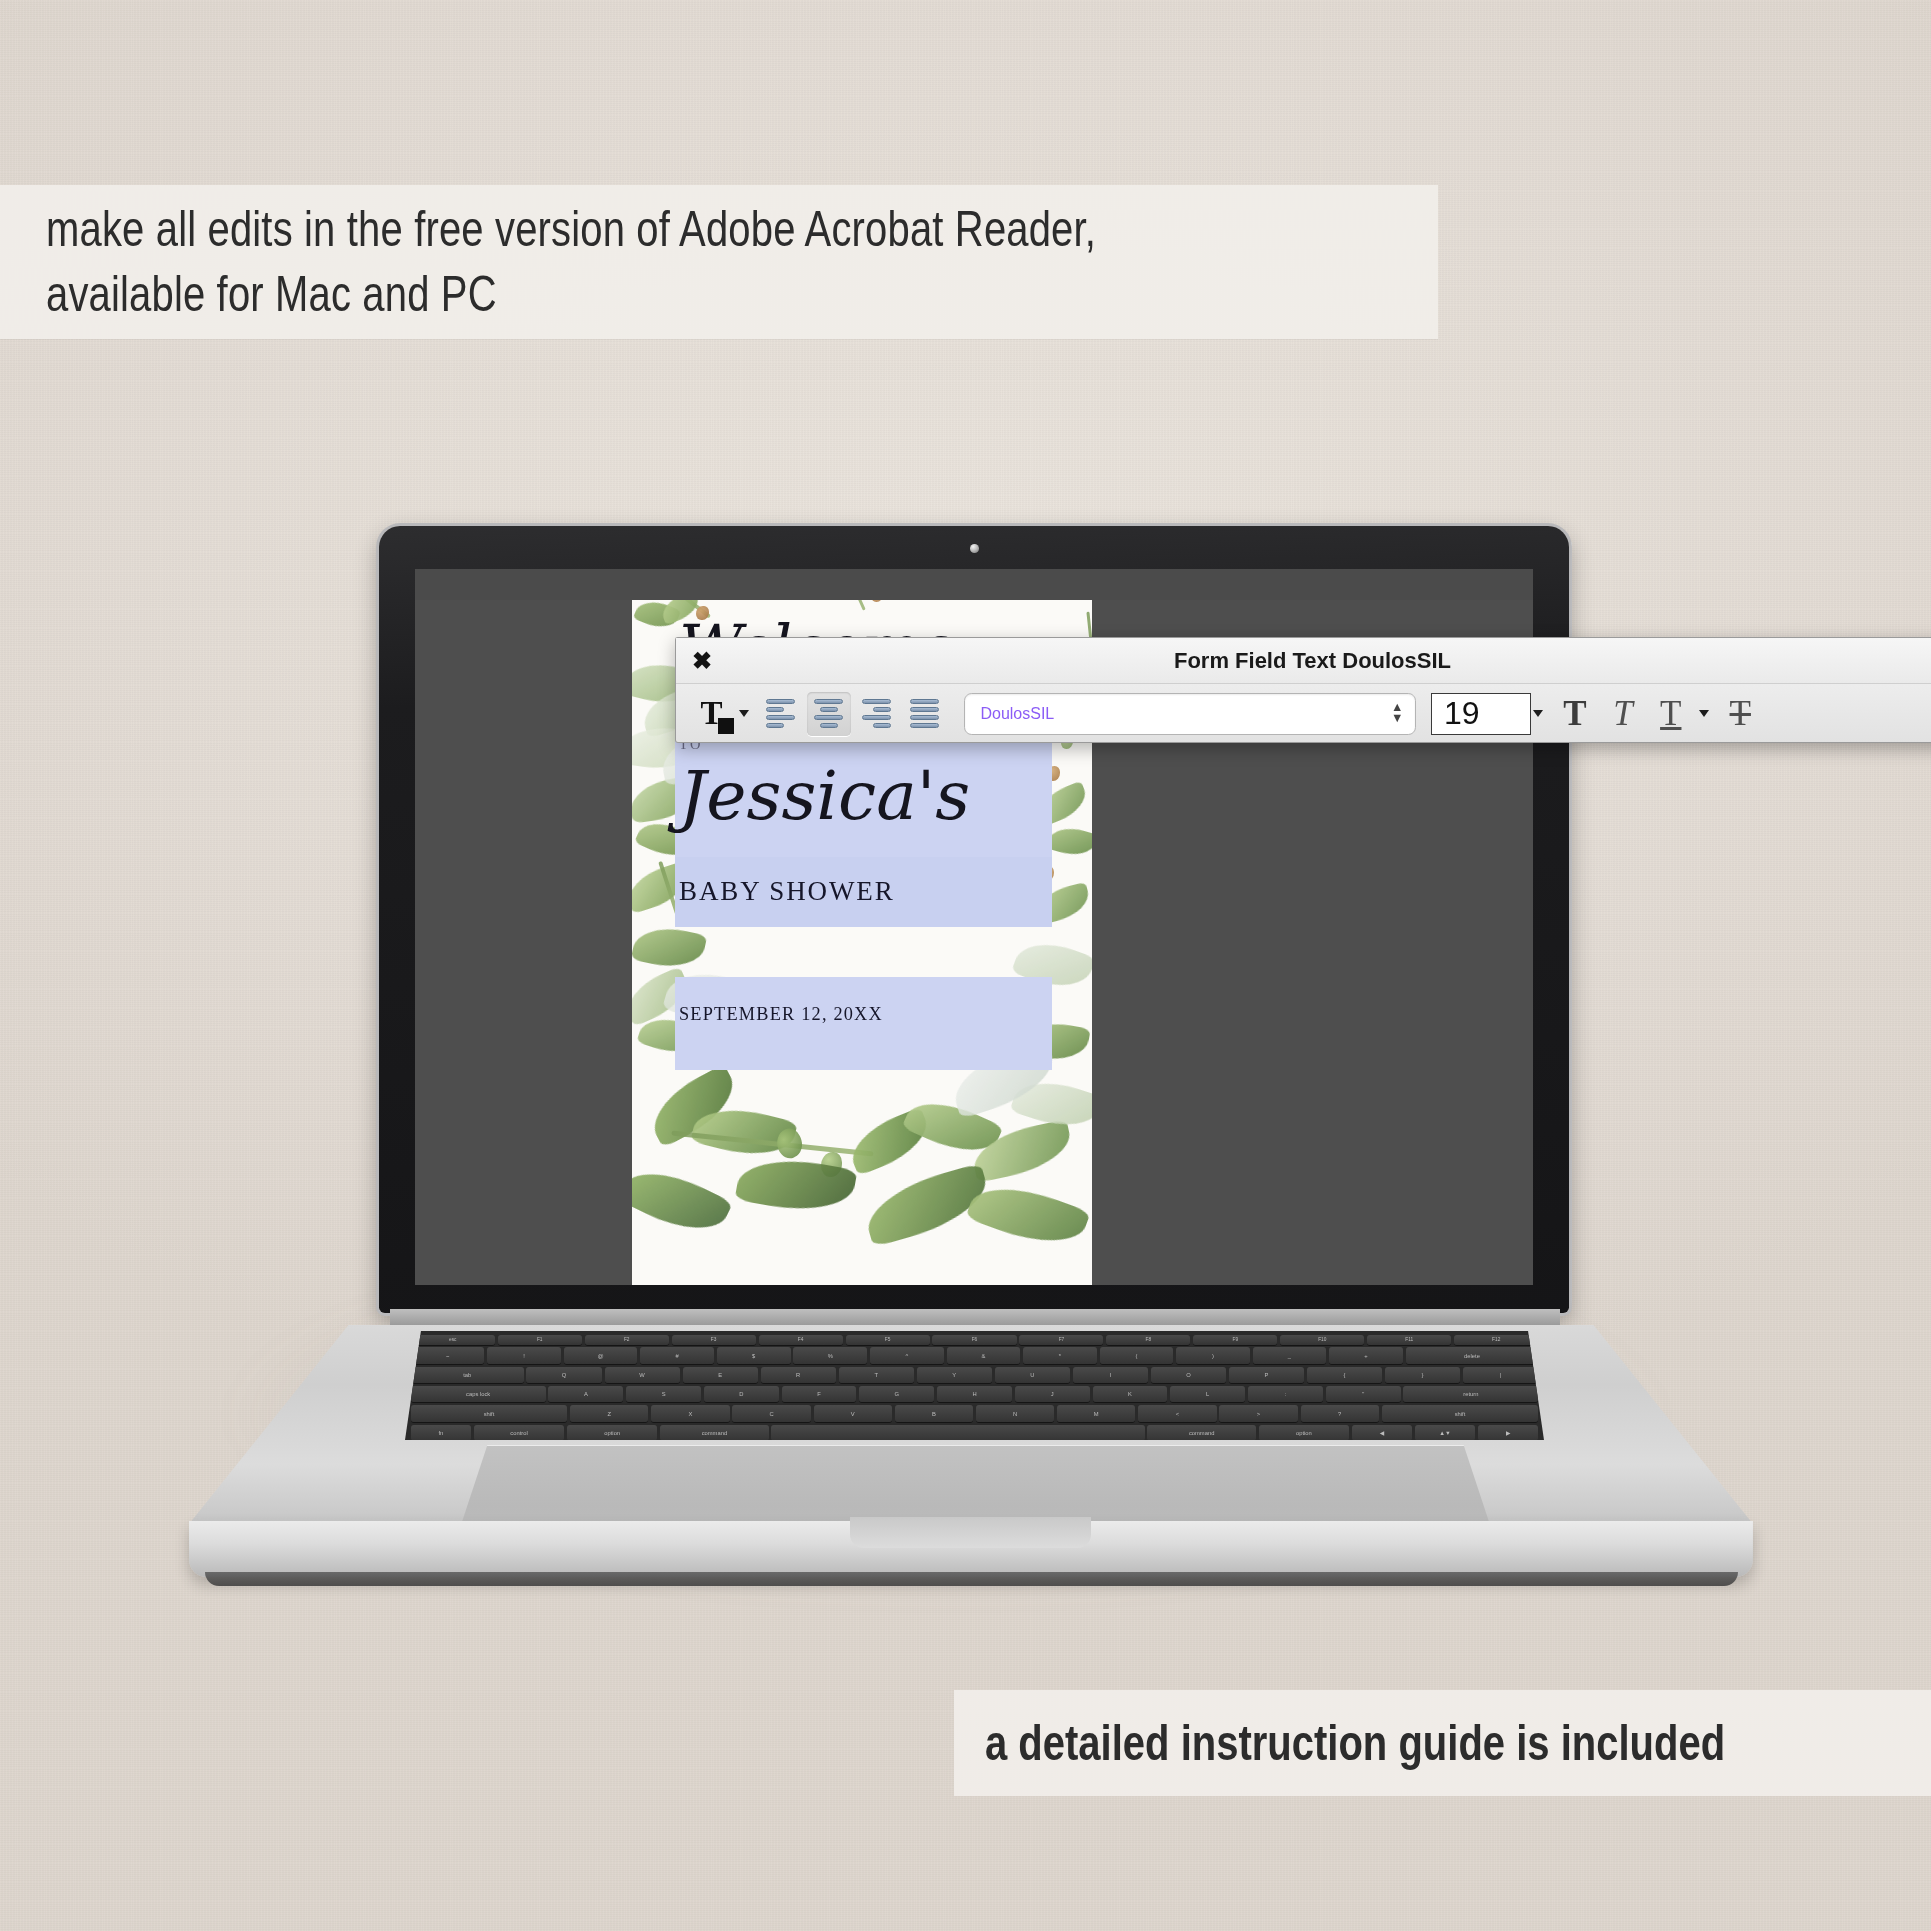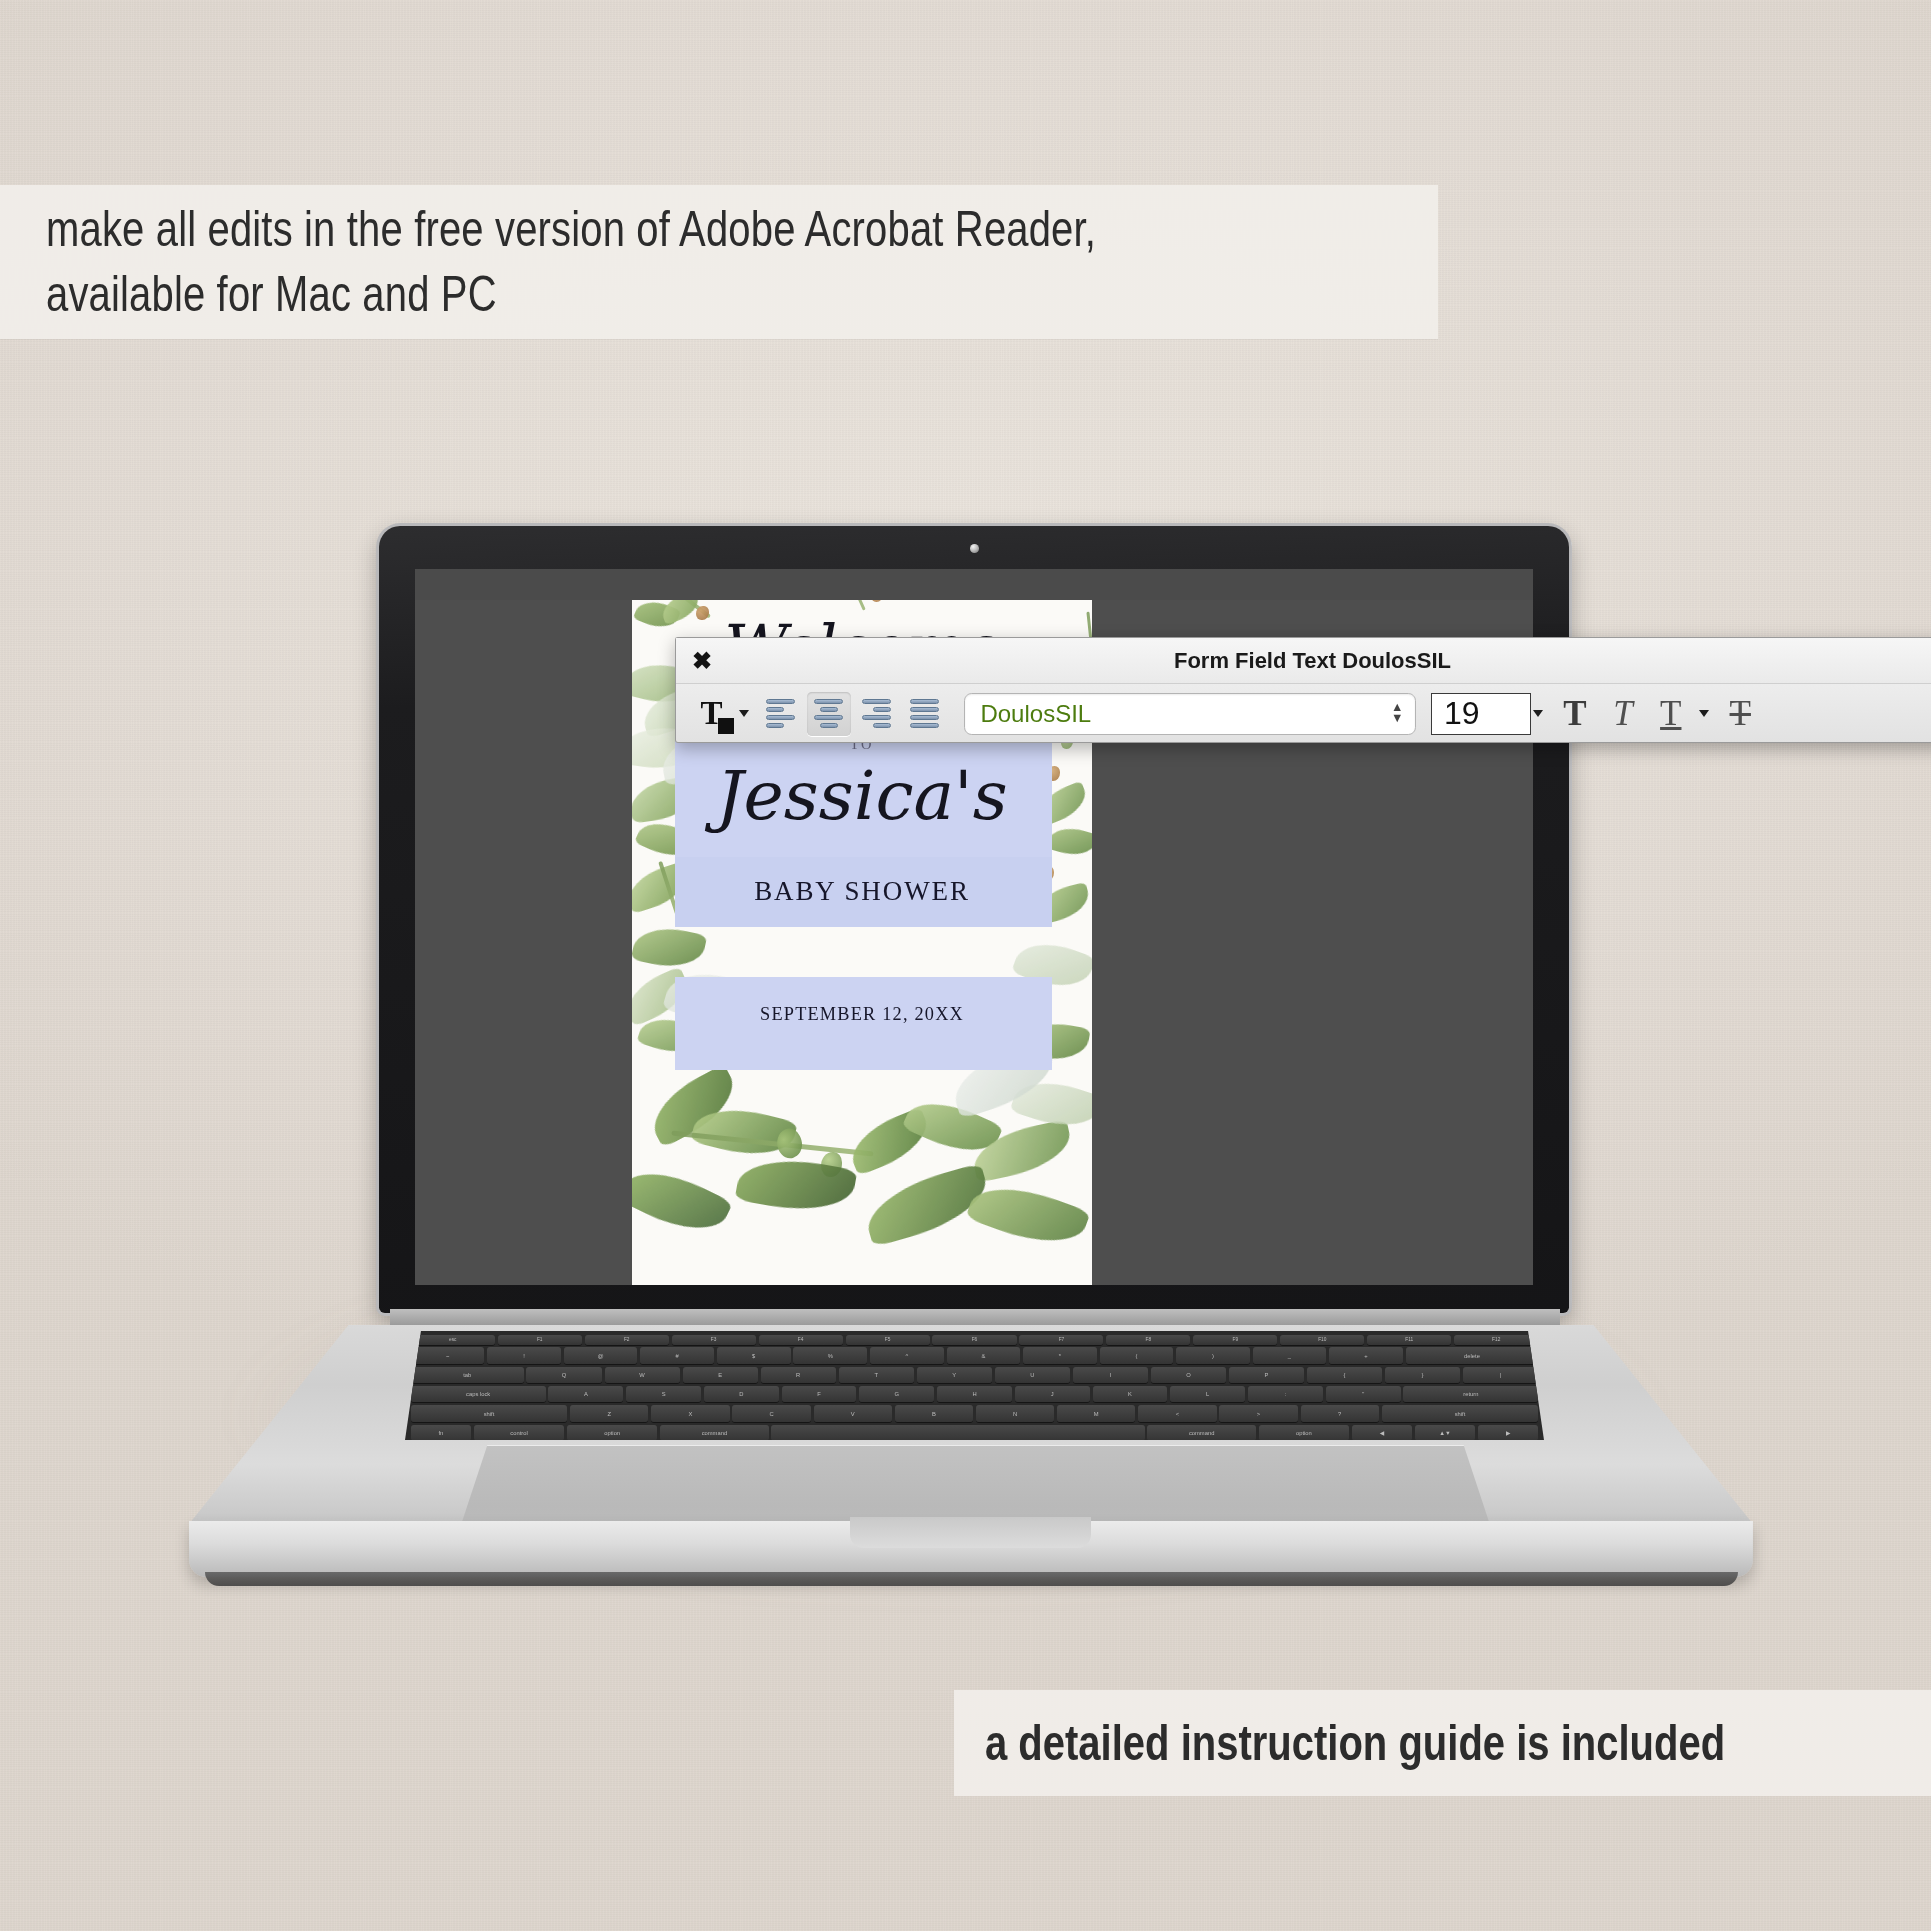--- a/index.html
+++ b/index.html
@@ -136,21 +136,21 @@
     opacity:.9;
   }
 
   
   .field{
     position:absolute;
     z-index:4;
   }
 
   
-  .inv-text{ position:absolute; z-index:5; width:100%; text-align:center; color:#17172a; }
+  .inv-text{ position:absolute; z-index:5; width:100%; text-align:left; color:#17172a;padding-left:47px; }
   .script{
     font-family:"DejaVu Serif", serif;
     font-style:italic;
     font-weight:400;
     color:#15151f;
   }
   .welcome{ top:17.4px; font-size:62px; line-height:1; letter-spacing:-1px; }
   .to{ top:136px; font-size:14.5px; letter-spacing:2.4px; color:#6b6b86;
        font-family:"Liberation Serif", serif; }
   .name{ top:162px; font-size:68px; line-height:1; }
@@ -214,21 +214,21 @@
   }
 
   
   .combo{
     width:452px; height:42px; margin-left:13.5px; margin-right:15.4px;
     background:#fff; border:1px solid #b4b4b4; border-radius:7.7px;
     display:flex; align-items:center; padding:0 11.6px 0 15.4px;
     box-shadow: inset 0 1px 1.9px rgba(0,0,0,.08);
     position:relative;
   }
-  .combo .val{ font-size:24px; color:#4d7c0f; flex:1; white-space:nowrap; }
+  .combo .val{ font-size:16px; color:#8b5cf6; flex:1; white-space:nowrap; }
   .stepper{ display:flex; flex-direction:column; gap:1.9px; color:#444; font-size:12.6px; line-height:.75; }
 
   
   .sizebox{
     width:100px; height:42px; background:#fff; border:1.9px solid #3a3a3a;
     display:flex; align-items:center; padding-left:11.6px;
   }
   .sizebox .val{ font-size:32px; color:#111; }
 
   .styleglyph{

